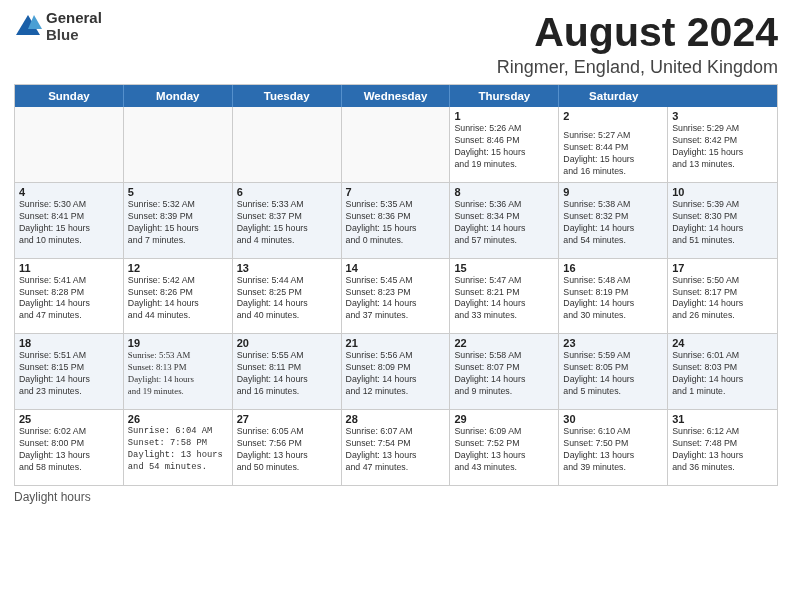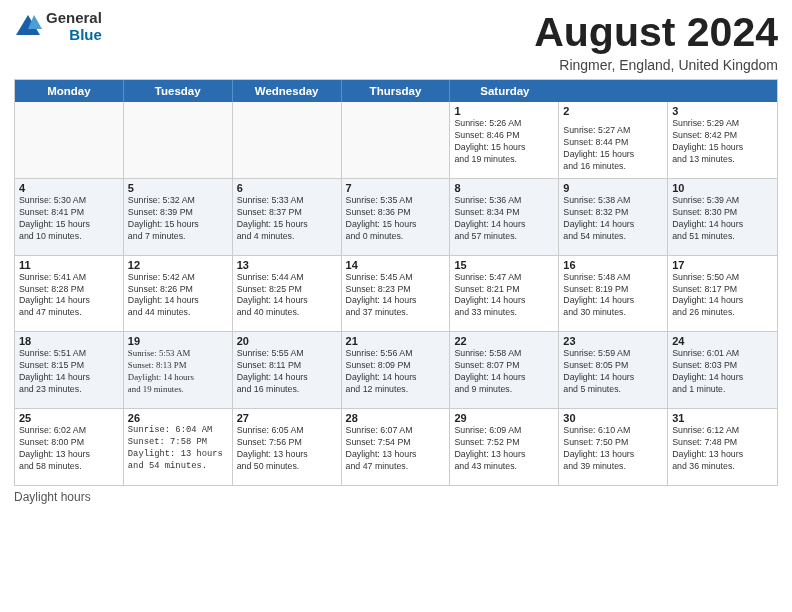--- a/index.html
+++ b/index.html
@@ -34,38 +34,37 @@
       line-height: 1.1;
     }
     .logo-general {
       font-size: 15px;
       font-weight: bold;
       color: #333;
     }
     .logo-blue {
       font-size: 15px;
       font-weight: bold;
-      color: #0369a1;
-      text-align: right;
+      color: #404040;
     }
     .logo-icon {
       width: 28px;
       height: 28px;
     }
     .title-block {
       text-align: right;
     }
     .main-title {
       font-size: 41px;
       font-weight: bold;
       color: #222;
       line-height: 1.1;
     }
     .subtitle {
-      font-size: 14px;
+      font-size: 18px;
       color: #444;
       margin-top: 2px;
     }
     .calendar {
       flex: 1;
       display: flex;
       flex-direction: column;
       border: 1px solid #ccc;
     }
     .cal-header {
@@ -141,20 +140,21 @@
       </div>
     </div>
     <div class="title-block">
       <div class="main-title">August 2024</div>
       <div class="subtitle">Ringmer, England, United Kingdom</div>
     </div>
   </div>
 
   <div class="calendar">
     <div class="cal-header">
+    <div class="cal-header-cell">Sunday</div>
         <div class="cal-header-cell">Monday</div>
         <div class="cal-header-cell">Tuesday</div>
         <div class="cal-header-cell">Wednesday</div>
         <div class="cal-header-cell">Thursday</div>
         <div class="cal-header-cell">Saturday</div>
       </div>
     <div class="cal-body">
     <div class="cal-row">
           <div class="cal-cell empty"></div>
           <div class="cal-cell empty"></div>

